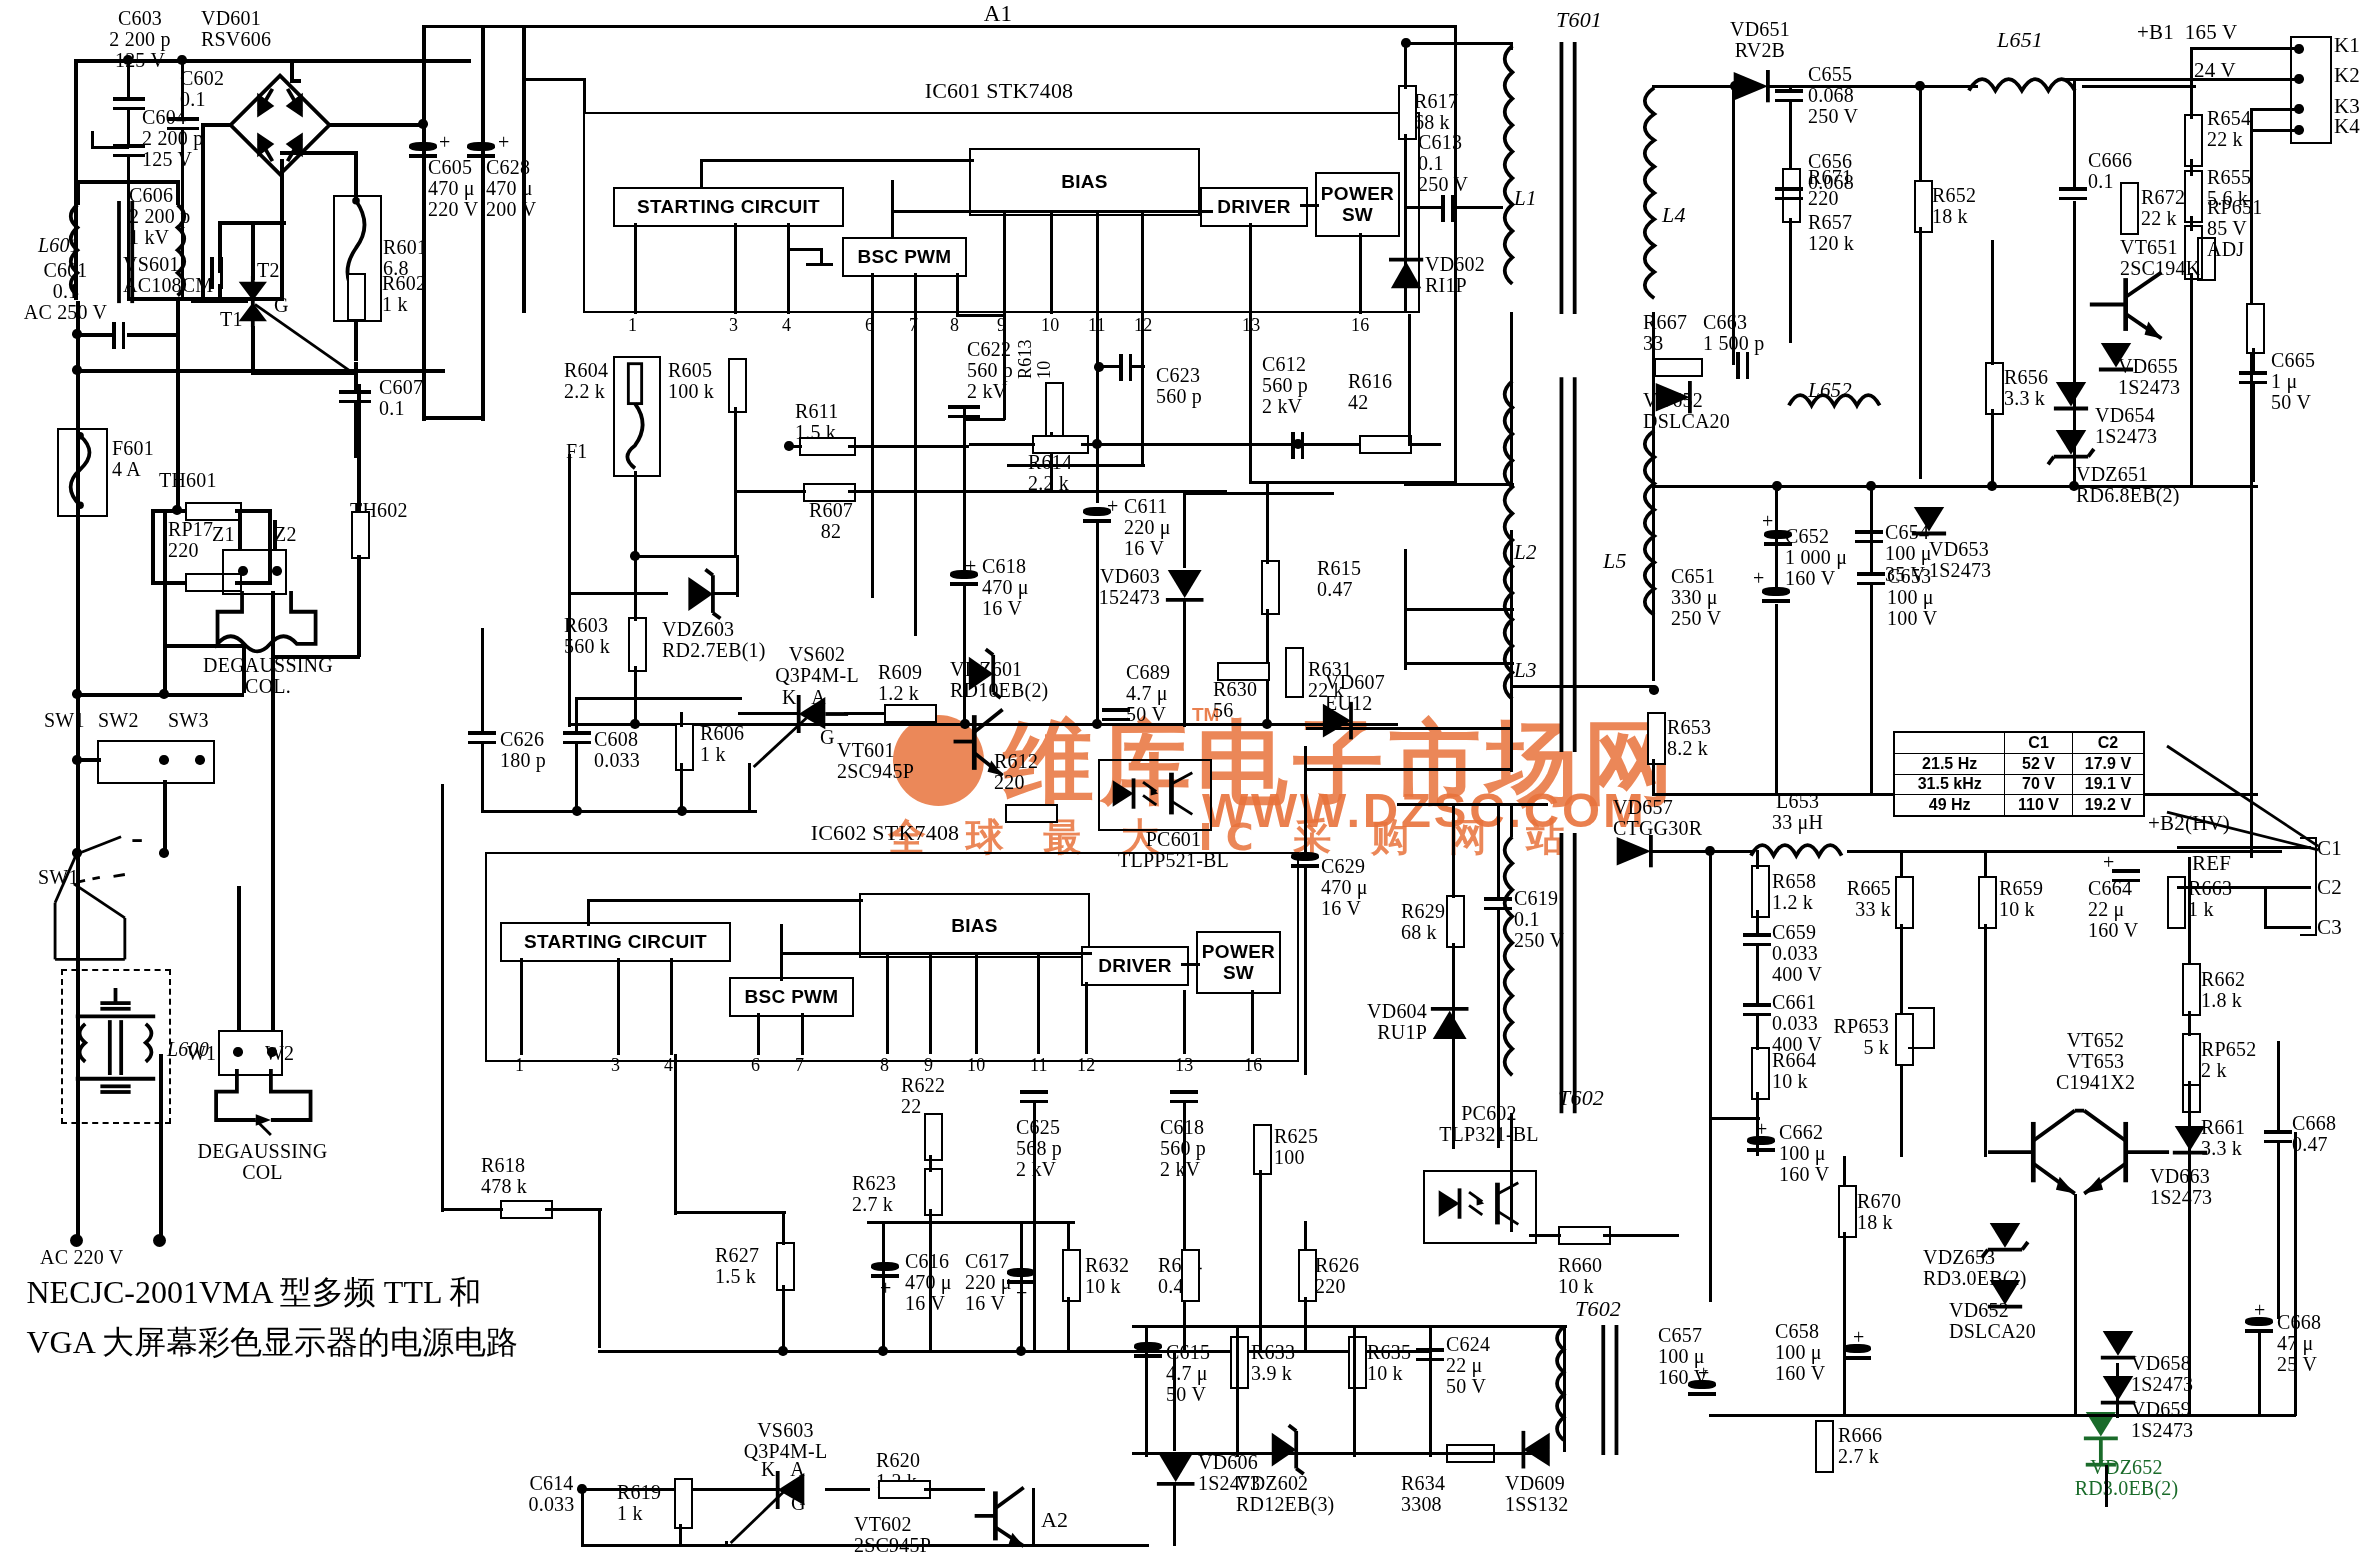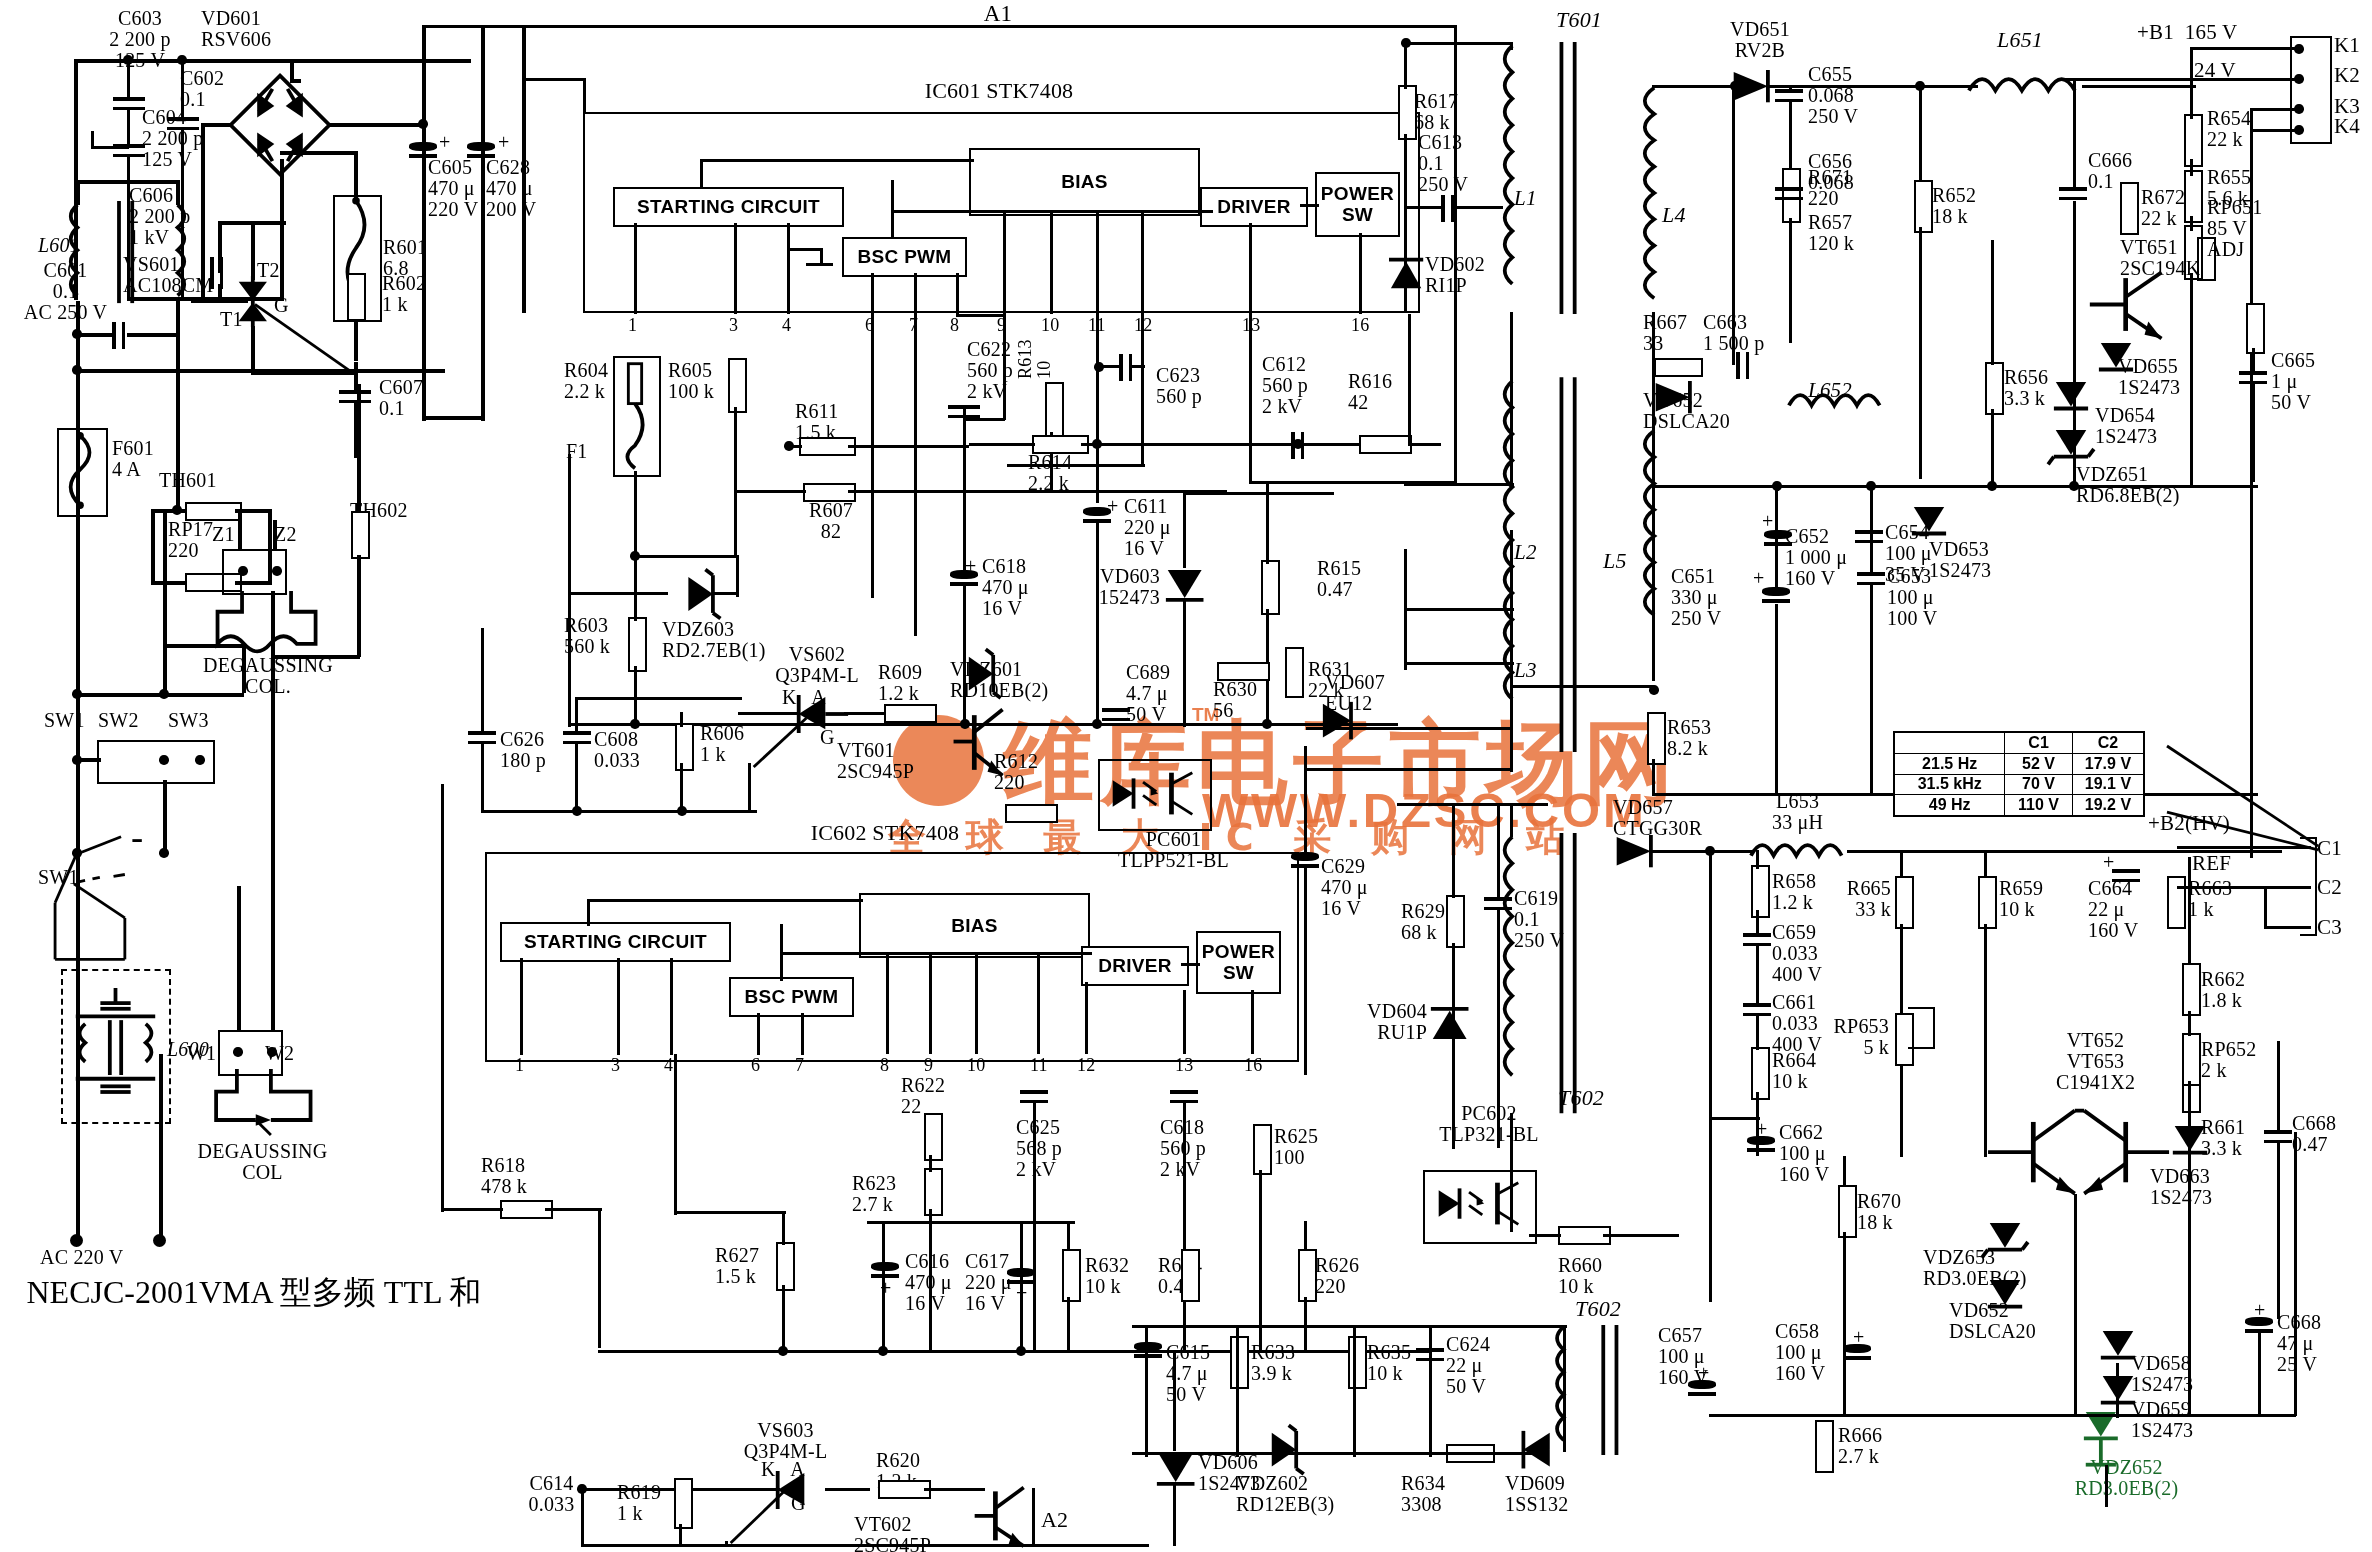--- a/index.html
+++ b/index.html
@@ -1281,20 +1281,21 @@
     </tr>
   </tbody>
     </table>
   <svg style="position:absolute;left:2167px;top:744px;" width="170" height="123" viewBox="0 0 180 130">
     <line x1="0" y1="2" x2="160" y2="108" stroke="#000" stroke-width="3"></line>
     <line x1="0" y1="72" x2="160" y2="112" stroke="#000" stroke-width="3"></line>
   </svg>
 
   <div class="caption" style="left:26.5px;top:1268px;width:530px;">
     <div>NECJC-2001VMA 型多频 TTL 和</div>
+    <div>VGA 大屏幕彩色显示器的电源电路</div>
   </div>
 
   <div class="w h" style="left:1709px;top:1414px;width:587px;"></div>
   <div class="w v" style="left:2294px;top:1132px;height:284px;"></div>
   <div class="w v" style="left:2258px;top:1332px;height:85px;"></div>
   <div class="w v" style="left:2116px;top:1363px;height:55px;"></div>
   <div class="w v" style="left:2105px;top:1465px;height:42px;"></div>
   <div class="w v" style="left:2074px;top:1194px;height:221px;"></div>
   <div class="w v" style="left:2188px;top:1107px;height:309px;"></div>
   <div class="w v" style="left:2188px;top:857px;height:108px;"></div>

